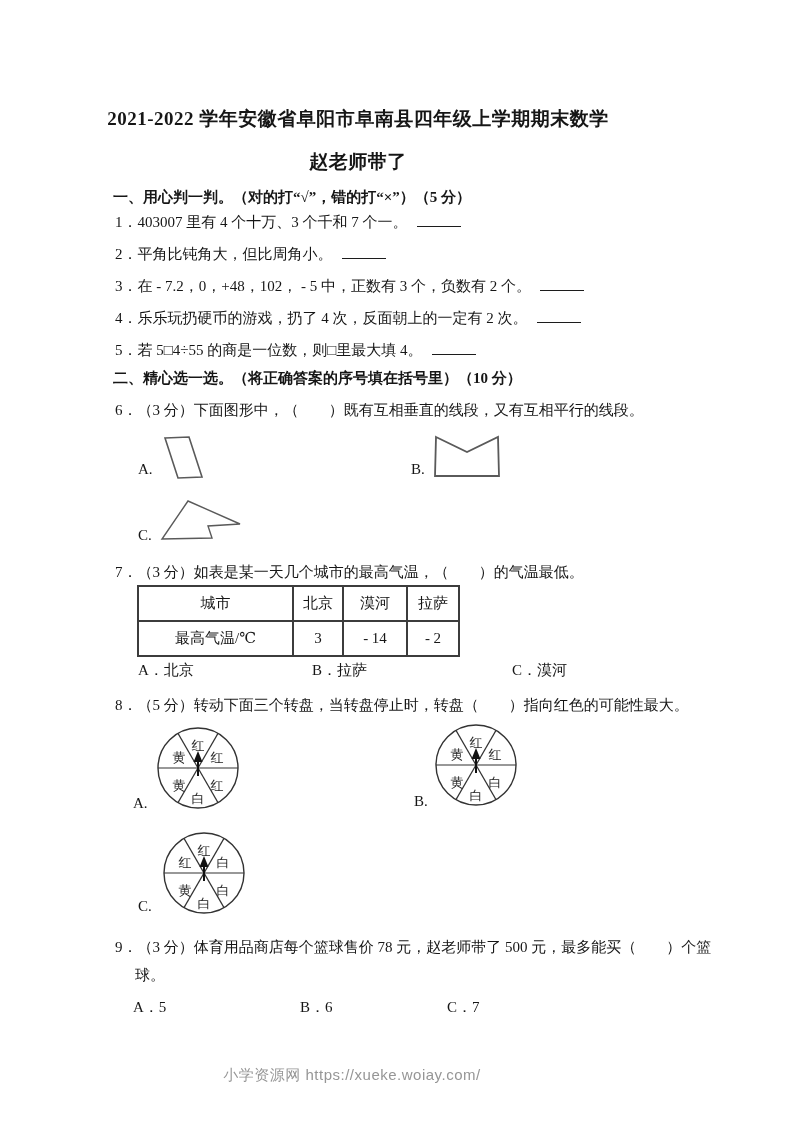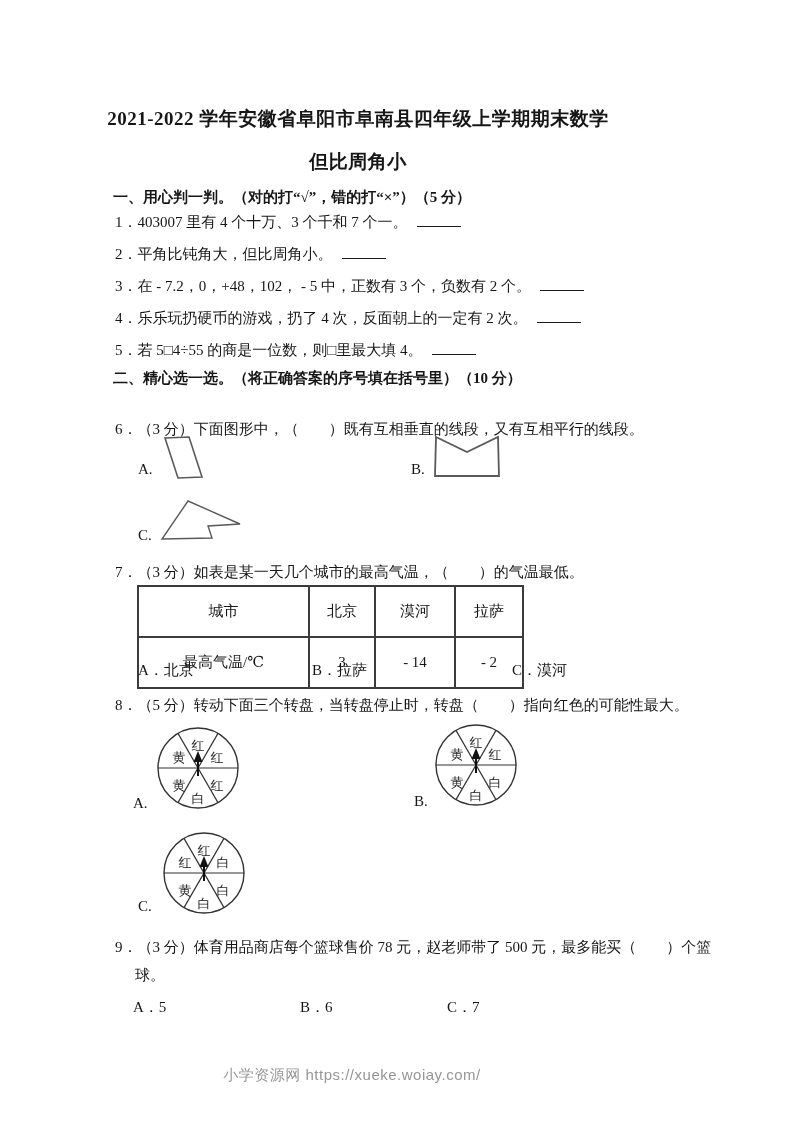--- a/index.html
+++ b/index.html
@@ -14,50 +14,50 @@
   .bold { font-weight:bold; }
   .title-block { top:97px; left:0; width:716px; text-align:center;
                  font-size:19px; font-weight:bold; line-height:43px; letter-spacing:0.5px; }
   .blank { display:inline-block; width:44px; height:13px;
            border-bottom:1.4px solid #1c1c1c; margin-left:9px; }
   .qline { height:32px; line-height:32px; font-size:15px; white-space:nowrap; }
   .shape-label { font-size:15px; }
   table.temp-table { border-collapse:collapse; table-layout:fixed; }
   table.temp-table td {
     border:2px solid #3c3c3c; height:33px; text-align:center;
-    font-size:15px; padding:8px; font-family:inherit;
+    font-size:15px; padding:0; font-family:inherit;
   }
   .footer { top:1066px; left:0; width:704px; text-align:center;
             font-family:"Liberation Sans","DejaVu Sans",sans-serif;
             font-size:15px; color:#969696; letter-spacing:0.5px; }
   svg text { font-family:"Liberation Serif","DejaVu Serif",serif; }
 </style>
 </head>
 <body>
 
 <div class="page">
 
   <div class="abs title-block">
     <div>2021-2022 学年安徽省阜阳市阜南县四年级上学期期末数学</div>
-    <div>但比周角小</div>
+    <div>赵老师带了</div>
   </div>
 
   <div class="abs bold body-text" style="top:186px; left:113px; height:22px; line-height:22px;">一、用心判一判。（对的打“√”，错的打“×”）（5 分）</div>
 
   <div class="abs" style="top:206px; left:115px;">
     <div class="qline"><span>1．403007 里有 4 个十万、3 个千和 7 个一。</span><span class="blank"></span></div>
     <div class="qline"><span>2．平角比钝角大，但比周角小。</span><span class="blank"></span></div>
     <div class="qline"><span>3．在 - 7.2，0，+48，102， - 5 中，正数有 3 个，负数有 2 个。</span><span class="blank"></span></div>
     <div class="qline"><span>4．乐乐玩扔硬币的游戏，扔了 4 次，反面朝上的一定有 2 次。</span><span class="blank"></span></div>
     <div class="qline"><span>5．若 5□4÷55 的商是一位数，则□里最大填 4。</span><span class="blank"></span></div>
   </div>
 
   <div class="abs bold body-text" style="top:366px; left:113px; height:24px; line-height:24px;">二、精心选一选。（将正确答案的序号填在括号里）（10 分）</div>
 
-  <div class="abs body-text" style="top:417px; left:115px; height:24px; line-height:24px;text-align:right;">6．（3 分）下面图形中，（　　）既有互相垂直的线段，又有互相平行的线段。</div>
+  <div class="abs body-text" style="top:398px; left:115px; height:24px; line-height:24px;text-align:right;">6．（3 分）下面图形中，（　　）既有互相垂直的线段，又有互相平行的线段。</div>
 
   <div class="abs shape-label" style="top:461px; left:138px;">A.</div>
   <svg class="abs" style="top:424px; left:158px;" width="52" height="58" viewBox="0 0 52 58">
     <polygon points="7,14 31,13 44,53 20,54" fill="none" stroke="#5a5a5a" stroke-width="1.6"></polygon>
   </svg>
 
   <div class="abs shape-label" style="top:461px; left:411px;">B.</div>
   <svg class="abs" style="top:433px; left:432px;" width="72" height="48" viewBox="0 0 72 48">
     <polygon points="4,4 35,19 66,4 67,43 3,43" fill="none" stroke="#5a5a5a" stroke-width="1.8"></polygon>
   </svg>

